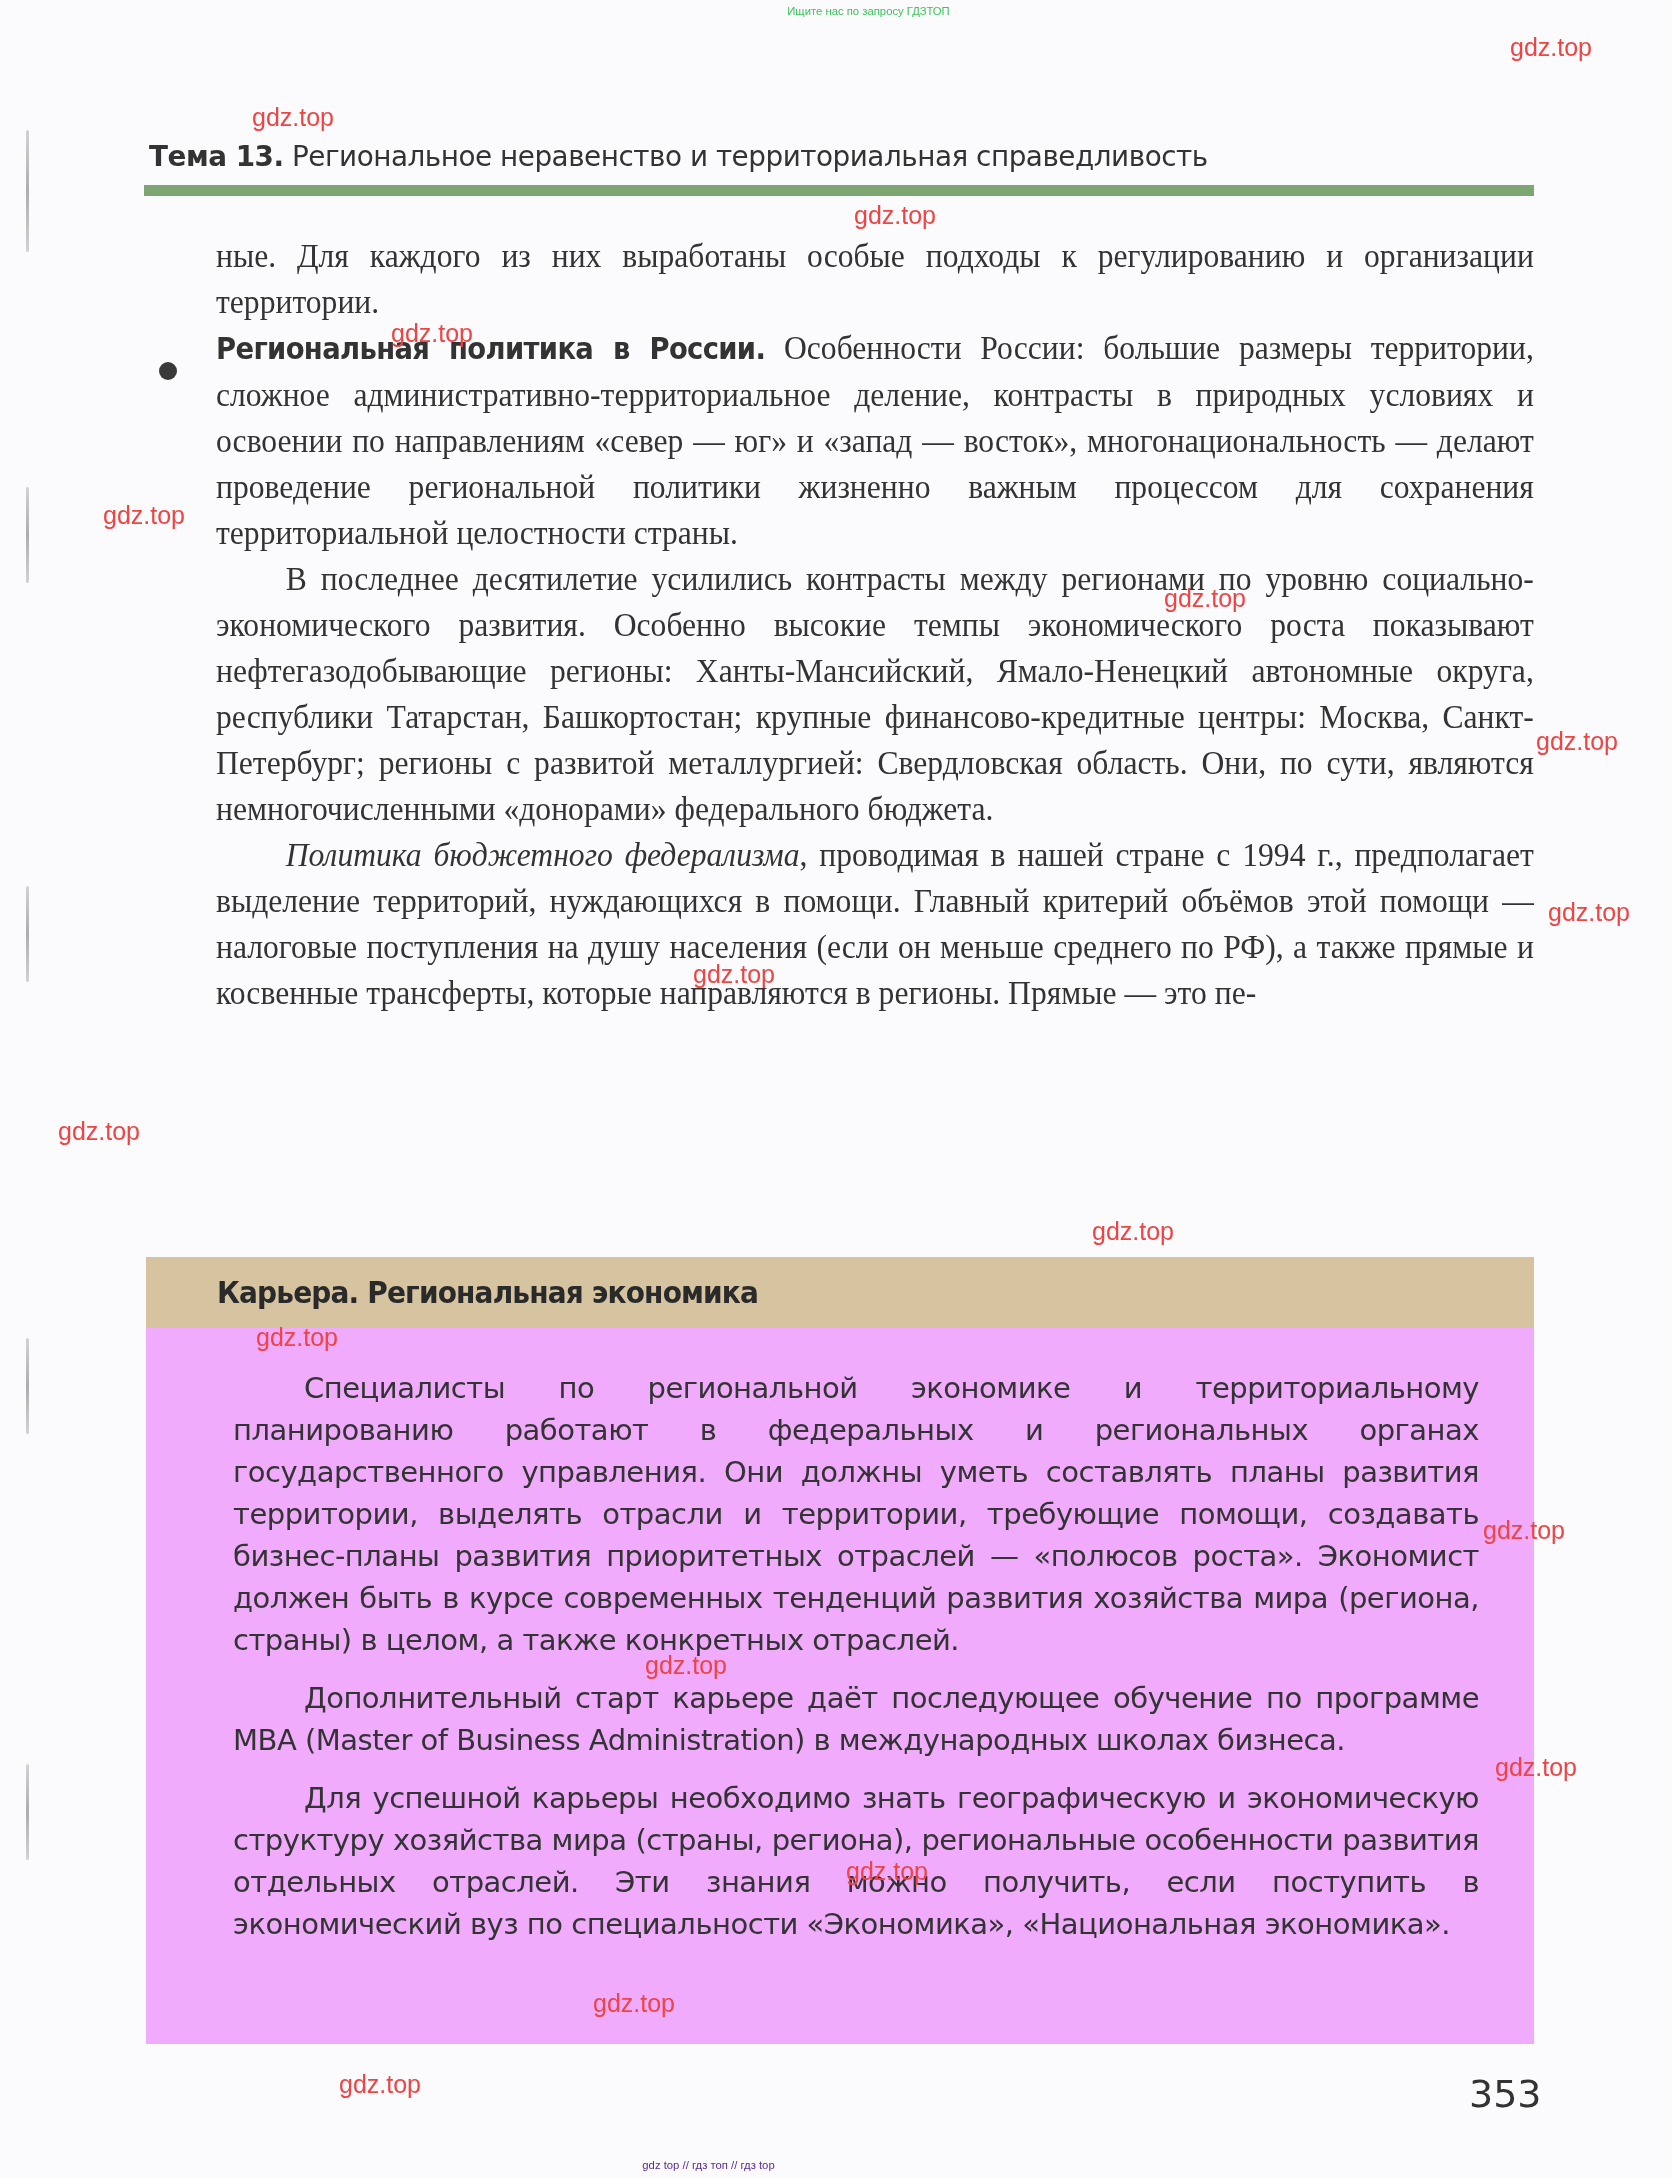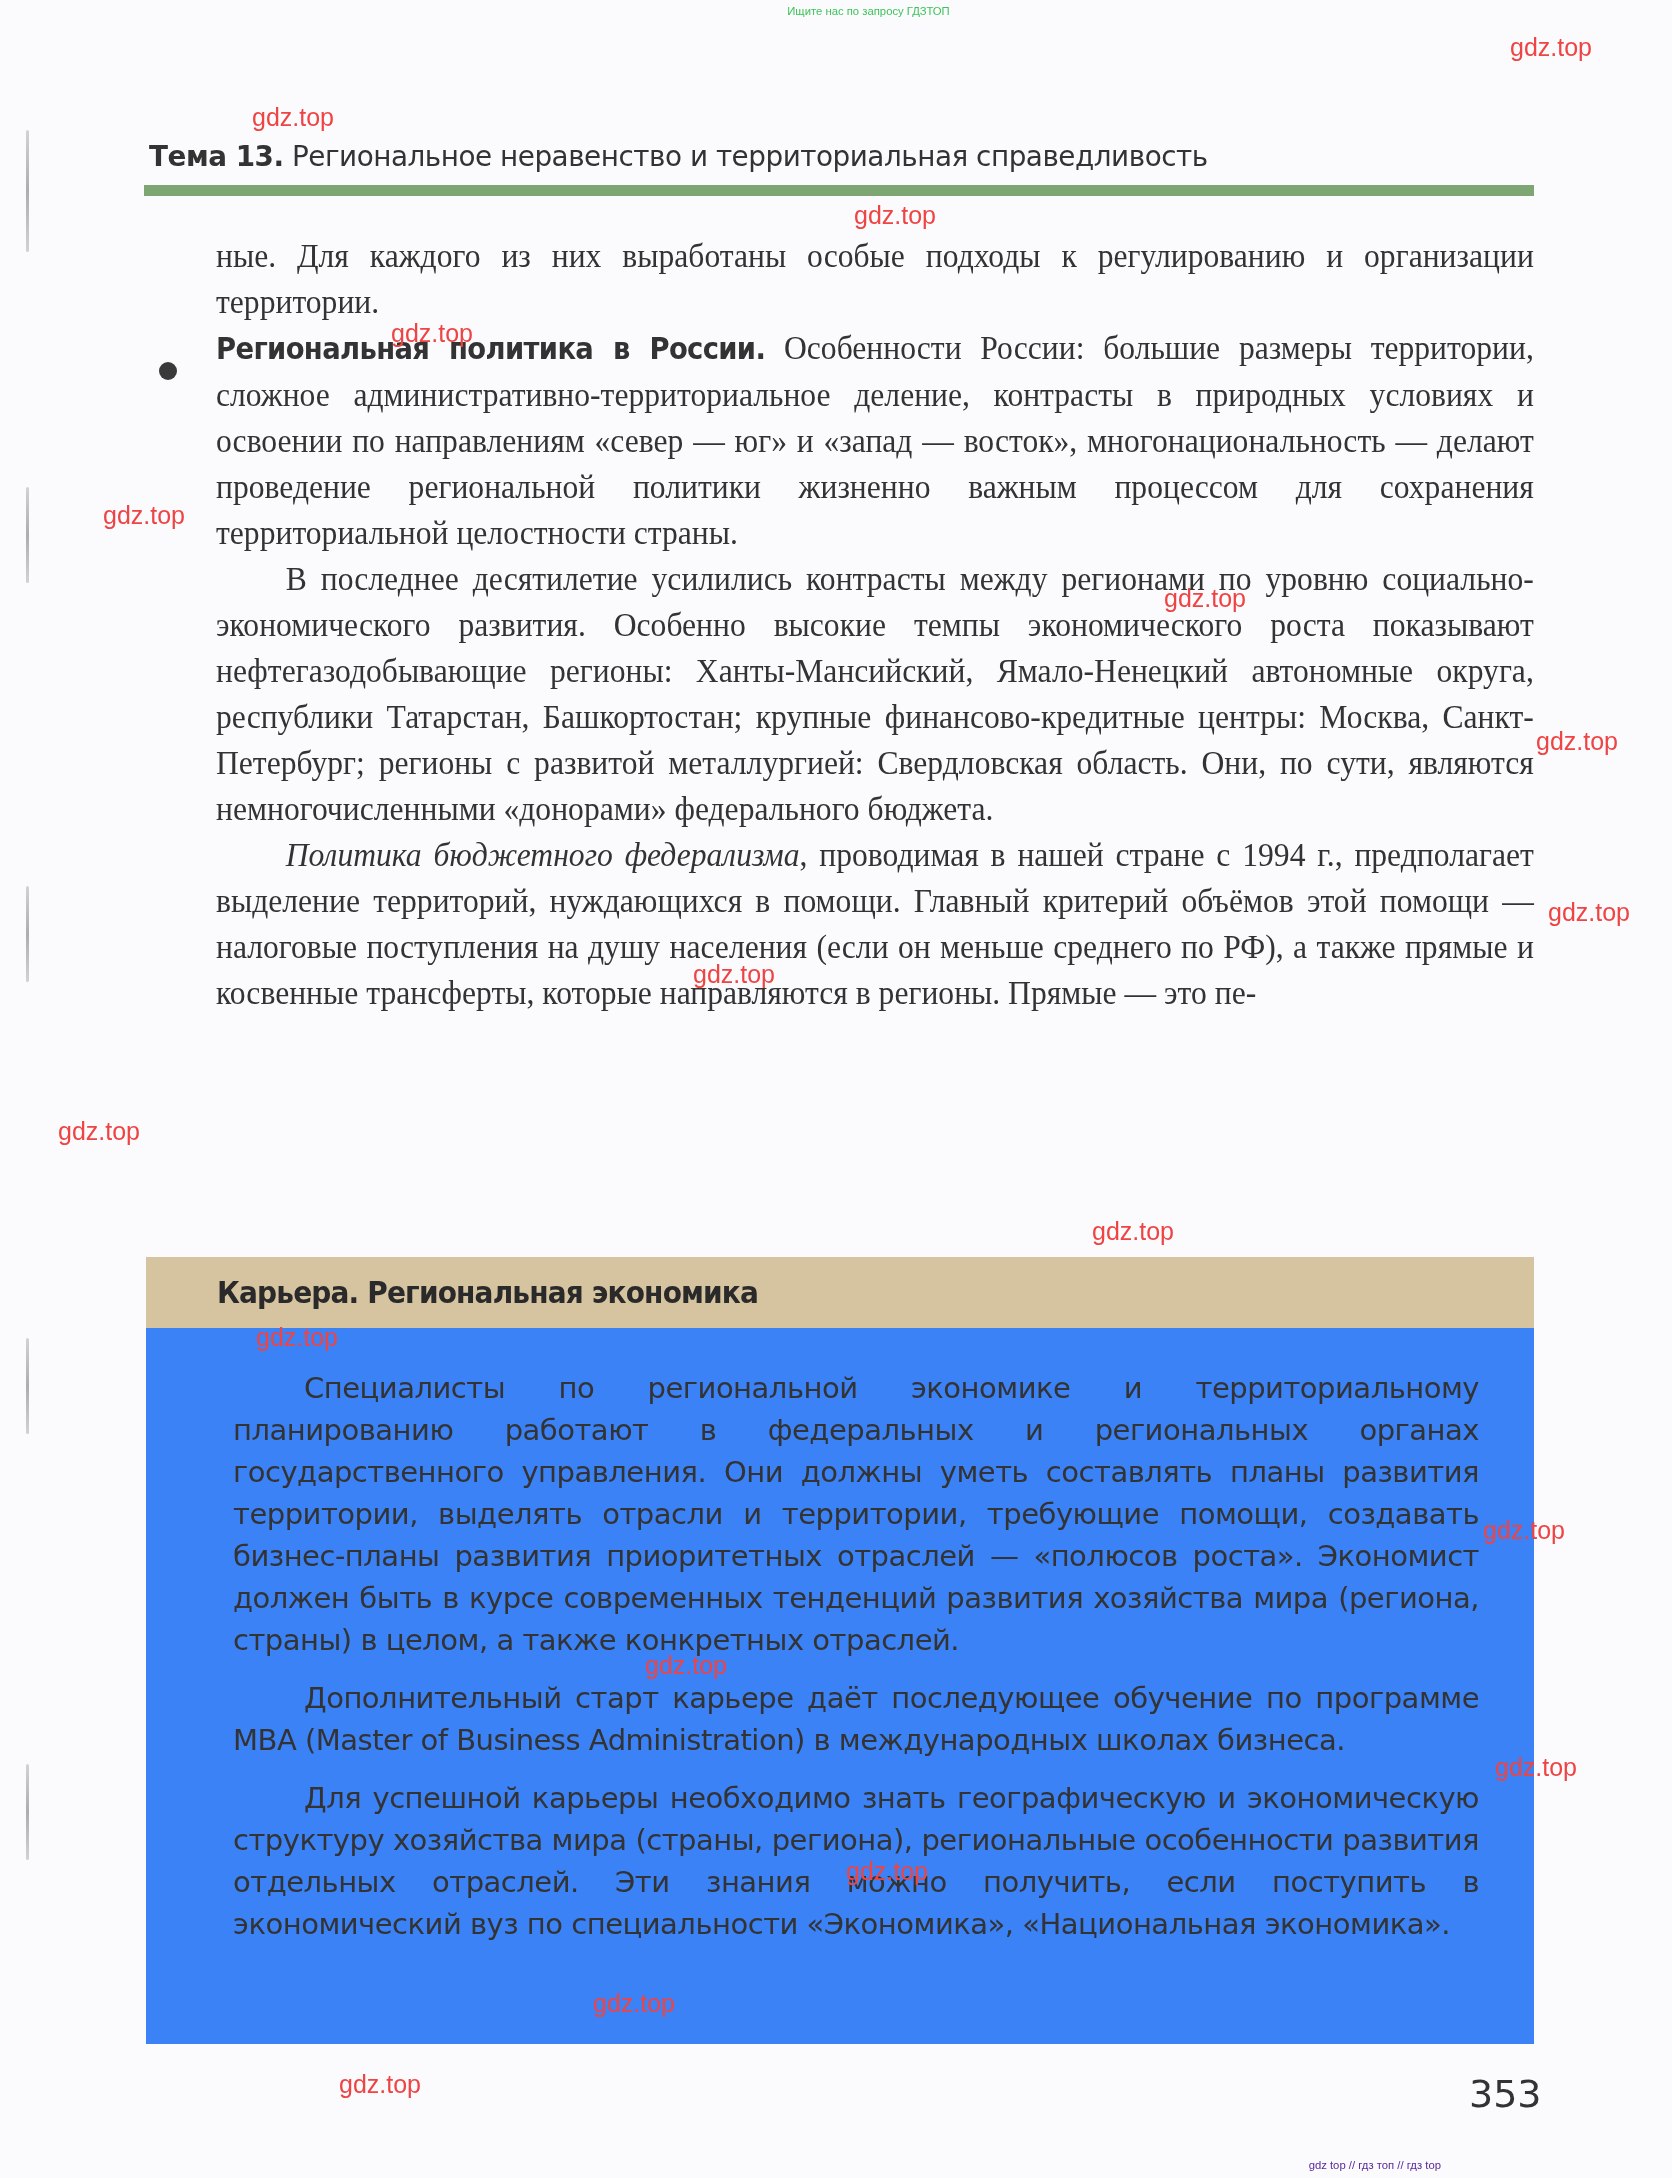--- a/index.html
+++ b/index.html
@@ -33,21 +33,21 @@
   .main p { margin:0; text-align:justify; text-align-last:left; width:1417px; }
   .main p.indent { text-indent:75px; }
   .main .bold-lead { font-family:"DejaVu Sans", sans-serif; font-weight:bold; font-size:29.5px; letter-spacing:-0.7px; }
   .main em { font-style:italic; }
   .bullet {
     position:absolute; left:159px; top:362px; width:18px; height:18px; border-radius:50%;
     background:#3a3a3a;
   }
   .career-box {
     position:absolute; left:146px; top:1257px; width:1388px; height:787px;
-    background:#3b82f6;
+    background:#f0abfc;
   }
   .career-header {
     position:absolute; left:0; top:0; width:100%; height:71px; background:#d6c4a1;
   }
   .career-title {
     position:absolute; left:71px; top:19px;
     font-family:"DejaVu Sans", sans-serif; font-weight:bold; font-size:29.5px; color:#2a2a2a; letter-spacing:-0.9px;
     transform:scaleX(0.95); transform-origin:left top; white-space:nowrap;
   }
   .career-body {
@@ -55,22 +55,22 @@
     font-family:"DejaVu Sans", sans-serif; font-size:29px; line-height:42px; color:#333;
     letter-spacing:-0.5px;
   }
   .career-body p { margin:16px; text-align:justify; text-align-last:left; }
   .career-body p.indent { text-indent:71px; }
   .page-number {
     position:absolute; left:1469px; top:2072px;
     font-family:"DejaVu Sans", sans-serif; font-size:38px; color:#333;
   }
   .footer-links {
-    position:absolute; left:0; top:2159px; width:1417px; text-align:right;
-    font-family:"Liberation Sans", sans-serif; font-size:11.3px; color:#5a2a9a;margin-left:24px;
+    position:absolute; left:0; top:2159px; width:1417px; text-align:center;
+    font-family:"Liberation Sans", sans-serif; font-size:11.3px; color:#5a2a9a;
   }
   .wm {
     position:absolute; font-family:Liberation Sans, sans-serif; font-size:25px; color:#ef4444; white-space:nowrap;
   }
 </style>
 </head>
 <body>
 
 <div class="top-banner">Ищите нас по запросу ГДЗТОП</div>
 

